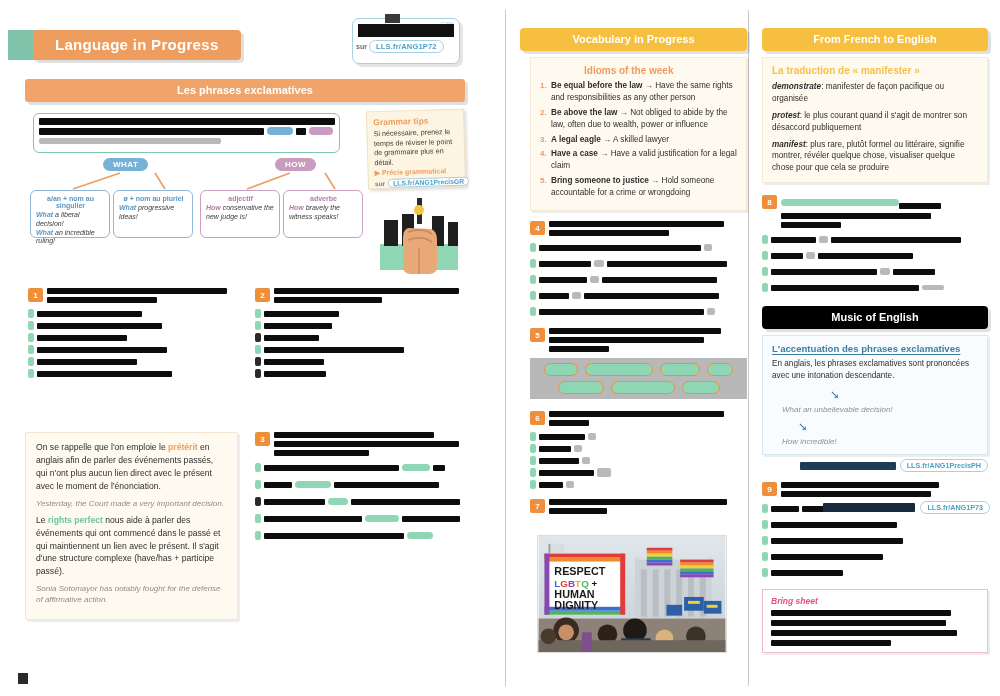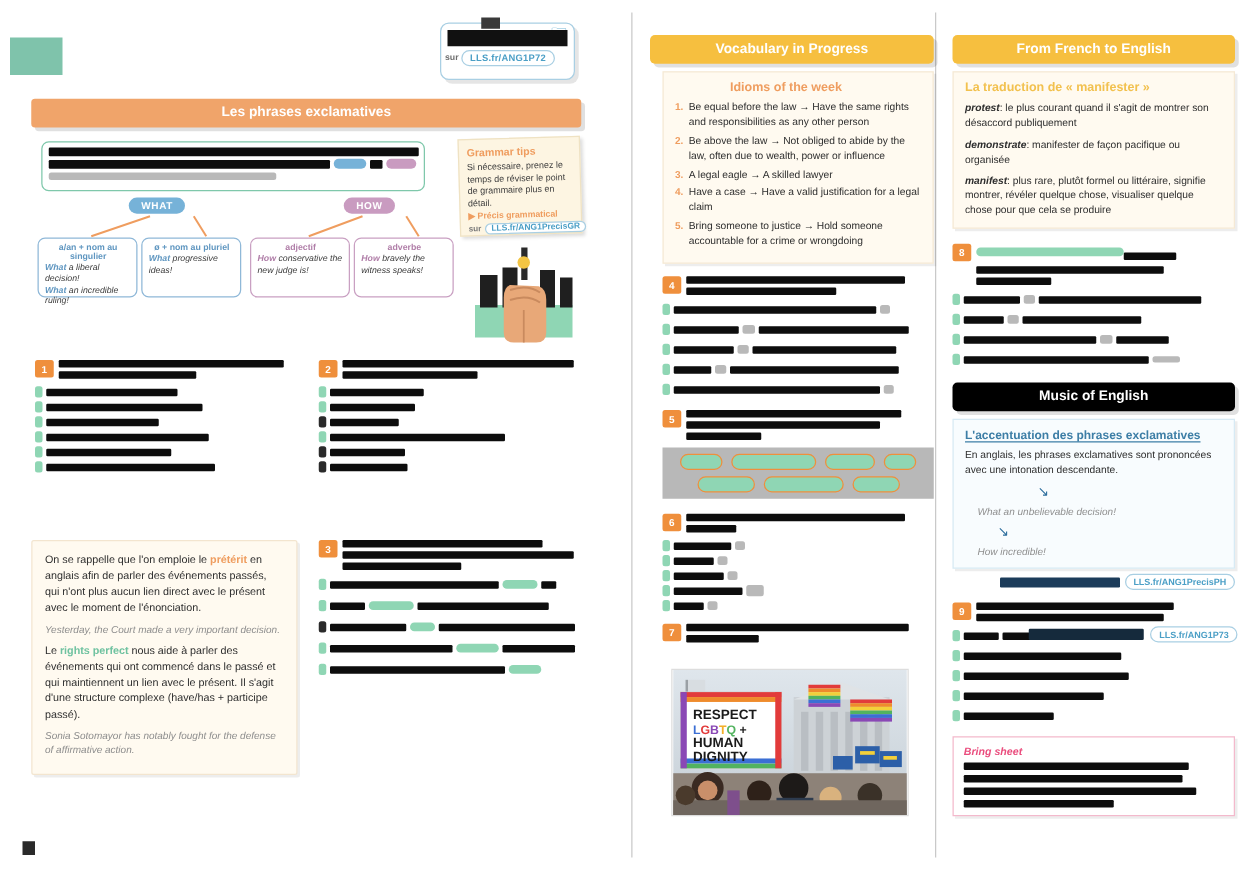--- a/index.html
+++ b/index.html
@@ -162,21 +162,21 @@
 
   ol.idioms { list-style: none; counter-reset: i; }
   ol.idioms li {
     counter-increment: i; font-size: 8.2px; color: #2e2e2e;
     line-height: 1.45; margin-bottom: 3px; padding-left: 11px; position: relative;
   }
   ol.idioms li::before {
     content: counter(i) "."; position: absolute; left: 0; top: 0;
     color: #ef9d5f; font-weight: bold; font-size: 8px;
   }
-  .idiom-t { font-weight: normal; }
+  .idiom-t { font-weight: bold; }
 
   .tr-item { font-size: 8.2px; color: #2e2e2e; line-height: 1.45; margin-bottom: 5px; }
   .tr-w { font-weight: bold; font-style: italic; }
 
   .moe-p { font-size: 8.2px; color: #2e2e2e; line-height: 1.45; }
   .moe-ex { font-size: 8px; color: #8f8f8f; font-style: italic; margin-top: 3px; }
   .arrow-d { color: #2f6f9e; font-size: 11px; }
 
   .url-pill-row { display: flex; align-items: center; gap: 4px; margin-top: 5px; }
   .url-pill {
@@ -203,20 +203,21 @@
   .foot-right { position: absolute; right: 10px; bottom: 14px; display: flex; align-items: center; gap: 5px; }
 </style>
 </head>
 <body>
 
 <div class="page">
 
   <div class="col-left">
 
     <div class="banner-green"></div>
+    <div class="title-pill">Language in Progress</div>
 
     <div>
       <div class="qr-block"></div>
       <div class="qr-label">&nbsp;&nbsp;&nbsp;&nbsp;&nbsp;</div>
       <span class="qr-hand">☞</span>
       <div class="qr-redact"></div>
       <span class="qr-sur">sur</span>
       <span class="qr-url">LLS.fr/ANG1P72</span>
     </div>
 
@@ -615,22 +616,22 @@
       <rect x="44" y="98" width="10" height="20" fill="#7e4f8c"></rect>
     </svg>
   </div>
 
   <div class="col-right">
 
     <div class="hdr-yellow" style="margin:28px 12px 0 10px">From French to English</div>
 
     <div class="card-cream" style="margin:6px 12px 0 10px">
       <div class="sub-yl">La traduction de « manifester »</div>
+      <div class="tr-item"><span class="tr-w">demonstrate</span><span>: manifester de façon pacifique ou organisée</span></div>
       <div class="tr-item"><span class="tr-w">protest</span><span>: le plus courant quand il s'agit de montrer son désaccord publiquement</span></div>
-      <div class="tr-item"><span class="tr-w">demonstrate</span><span>: manifester de façon pacifique ou organisée</span></div>
       <div class="tr-item" style="margin-bottom:0"><span class="tr-w">manifest</span><span>: plus rare, plutôt formel ou littéraire, signifie montrer, révéler quelque chose, visualiser quelque chose pour que cela se produire</span></div>
     </div>
 
     <div style="margin:12px 12px 0 10px">
       <div class="ex-head">
         <span class="ex-badge">8</span>
         <span style="flex:1">
           <span class="hl-green" style="display:inline-block;width:118px;height:7px;margin-bottom:3px"></span><span class="rb" style="display:inline-block;width:42px;height:6px"></span>
           <span class="rb" style="width:150px;height:6px;margin-bottom:3px"></span>
           <span class="rb" style="width:60px;height:6px"></span>

